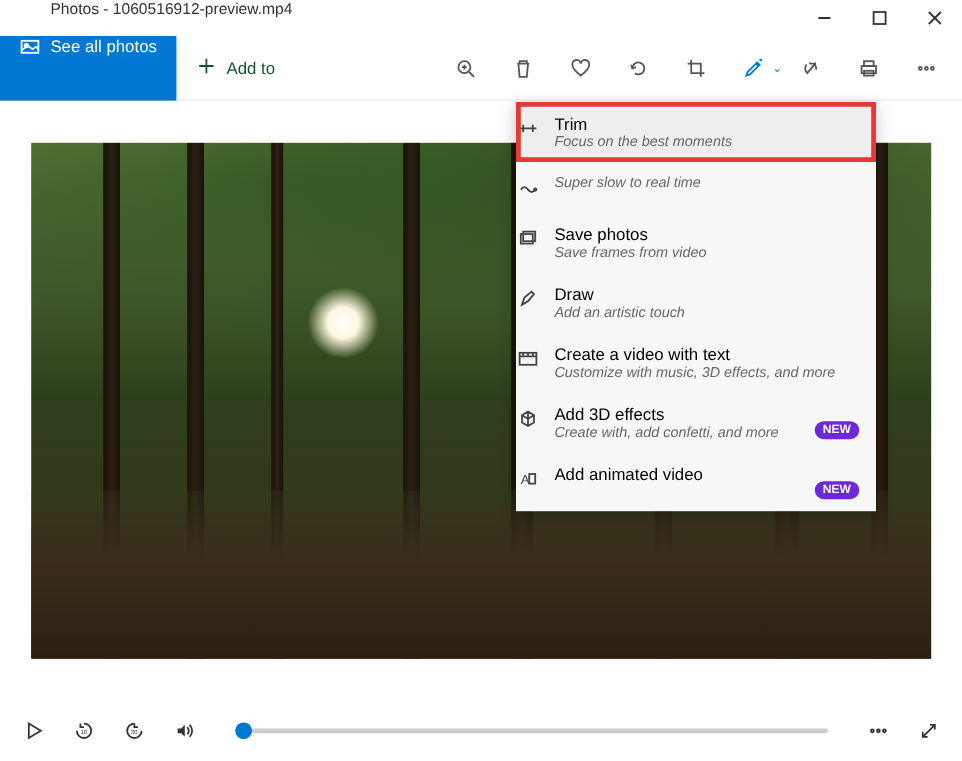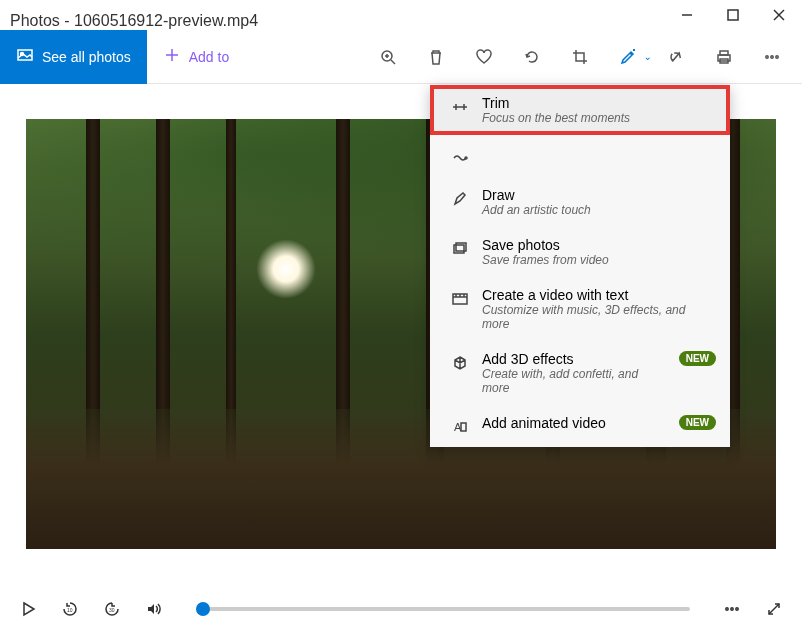--- a/index.html
+++ b/index.html
@@ -1,45 +1,45 @@
 <!DOCTYPE html>
 <html><head>
 <meta charset="utf-8">
 <style>
 * { margin: 0; padding: 0; box-sizing: border-box; font-family: "Segoe UI", sans-serif; }
 body { width: 802px; height: 634px; background: #fff; overflow: hidden; position: relative; }
 
-.titlebar { height: 30px; display: flex; align-items: flex-end; padding-left: 10px; font-size: 16px; color: #333; }
+.titlebar { height: 30px; display: flex; align-items: flex-start; padding-left: 10px; font-size: 13px; color: #333; margin-left: 32px; }
 .titlebar .wincontrols { margin-left: auto; display: flex; }
 .titlebar .wincontrols div { width: 46px; height: 30px; display: flex; align-items: center; justify-content: center; color: #333; }
 
 .toolbar { height: 54px; display: flex; align-items: center; border-bottom: 1px solid #e5e5e5; position: relative; }
-.see-all { background: #0078d4; color: #fff; height: 54px; padding: 0 16px; display: flex; align-items: center; gap: 8px; font-size: 14px; }
-.add-to { height: 54px; padding: 0 16px; display: flex; align-items: center; gap: 8px; font-size: 14px; color: #8b5cf6; }
+.see-all { background: #0078d4; color: #fff; height: 54px; padding: 0 16px; display: flex; gap: 8px; font-size: 14px; }
+.add-to { height: 54px; padding: 0 16px; display: flex; align-items: center; gap: 8px; font-size: 14px; color: #14532d; }
 .tool-icons { margin-left: auto; display: flex; align-items: center; gap: 28px; padding-right: 20px; }
 .tool-icons .ti { width: 20px; height: 20px; display: flex; align-items: center; justify-content: center; color: #555; position: relative; }
 .tool-icons .ti.edit { color: #0078d4; }
 .tool-icons .ti.edit .chev { position: absolute; right: -14px; top: 4px; font-size: 10px; color: #0078d4; }
 
 .viewport { position: relative; width: 100%; height: 500px; background: #fff; display: flex; align-items: center; justify-content: center; }
 .video-frame { width: 750px; height: 430px; background: linear-gradient(180deg,#5b7a3a 0%,#2d3f1c 50%,#3a2e1a 100%); position: relative; overflow: hidden; }
 .sun { position: absolute; top: 120px; left: 230px; width: 60px; height: 60px; background: radial-gradient(circle,#fff 0%,#fff8e0 30%,rgba(255,255,200,0) 70%); border-radius: 50%; }
 .tree { position: absolute; top: 0; bottom: 0; width: 14px; background: linear-gradient(90deg,#1a1208,#2a1f12,#1a1208); }
 .t1{left:60px} .t2{left:130px} .t3{left:200px;width:10px} .t4{left:310px} .t5{left:400px;width:18px} .t6{left:520px} .t7{left:620px;width:20px} .t8{left:700px}
 .ground { position:absolute; bottom:0; left:0; right:0; height:140px; background: linear-gradient(180deg, rgba(50,60,30,0.3), #3a2e1a 40%, #2a1f12); }
 .leaves { position:absolute; top:0; left:0; right:0; height:180px; background: radial-gradient(ellipse at 30% 20%, rgba(40,80,30,0.6), transparent 60%), radial-gradient(ellipse at 70% 10%, rgba(30,60,20,0.7), transparent 55%); }
 
 .dropdown { position: absolute; top: 85px; left: 430px; width: 300px; background: #f7f7f7; box-shadow: 0 4px 14px rgba(0,0,0,0.25); }
-.dd-item { display: flex; align-items: flex-start; padding: 10px 14px 10px 20px; gap: 12px; position: relative; }
+.dd-item { display: flex; align-items: flex-start; padding: 10px 14px 10px 0; gap: 12px; position: relative; }
 .dd-item .icon { width: 20px; height: 20px; flex: none; display:flex; align-items:center; justify-content:center; color:#444; margin-top:2px; }
 .dd-item .txt { flex: 1; }
 .dd-item .title { font-size: 14px; color: #000; }
 .dd-item .sub { font-size: 12px; color: #666; font-style: italic; }
 .dd-item.highlighted { outline: 4px solid #e53935; outline-offset: -4px; background: #eee; }
-.badge { background: #4d7c0f; color: #fff; font-size: 10px; font-weight: 600; padding: 2px 7px; border-radius: 9px; margin-top: 0; }
+.badge { background: #6d28d9; color: #fff; font-size: 10px; font-weight: 600; padding: 2px 7px; border-radius: 9px; margin-top: 14px; }
 
 .controls { position: absolute; bottom: 0; left: 0; right: 0; height: 50px; display: flex; align-items: center; padding: 0 18px; gap: 22px; }
 .controls .ci { width: 20px; height: 20px; display: flex; align-items: center; justify-content: center; color: #333; }
 .slider { flex: 1; height: 4px; background: #ccc; border-radius: 2px; position: relative; margin: 0 10px; }
 .slider .thumb { position: absolute; left: 0; top: -5px; width: 14px; height: 14px; border-radius: 50%; background: #0078d4; }
 .controls .right { margin-left: auto; display:flex; gap:22px; }
 
 svg { width: 18px; height: 18px; stroke: currentColor; fill: none; stroke-width: 1.5; }
 </style>
 </head>
@@ -173,43 +173,44 @@
     </div>
   </div>
   <div class="dd-item">
     <span class="icon">
         <svg viewBox="0 0 18 18">
           <path d="M3 10 Q6 6 9 10 T15 10"></path>
           <circle cx="15" cy="10" r="1"></circle>
         </svg>
       </span>
     <div class="txt">
+      <div class="sub">Super slow to real time</div>
+    </div>
+  </div>
+  <div class="dd-item">
+    <span class="icon">
+        <svg viewBox="0 0 18 18">
+          <rect x="3" y="5" width="10" height="8"></rect>
+          <rect x="5" y="3" width="10" height="8"></rect>
+        </svg>
+      </span>
+    <div class="txt">
+      <div class="title">Save photos</div>
+      <div class="sub">Save frames from video</div>
     </div>
   </div>
   <div class="dd-item">
     <span class="icon">
         <svg viewBox="0 0 18 18">
           <path d="M4 14 L6 8 L12 3 L14 5 L9 11 Z"></path>
         </svg>
       </span>
     <div class="txt">
       <div class="title">Draw</div>
       <div class="sub">Add an artistic touch</div>
-    </div>
-  </div>
-  <div class="dd-item">
-    <span class="icon">
-        <svg viewBox="0 0 18 18">
-          <rect x="3" y="5" width="10" height="8"></rect>
-          <rect x="5" y="3" width="10" height="8"></rect>
-        </svg>
-      </span>
-    <div class="txt">
-      <div class="title">Save photos</div>
-      <div class="sub">Save frames from video</div>
     </div>
   </div>
   <div class="dd-item">
     <span class="icon">
         <svg viewBox="0 0 18 18">
           <rect x="2" y="4" width="14" height="10"></rect>
           <line x1="2" y1="7" x2="16" y2="7"></line>
           <line x1="5" y1="4" x2="5" y2="7"></line>
           <line x1="9" y1="4" x2="9" y2="7"></line>
           <line x1="13" y1="4" x2="13" y2="7"></line>

